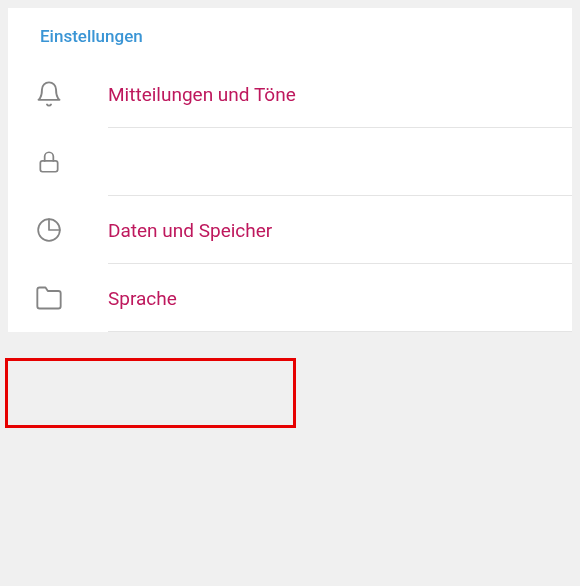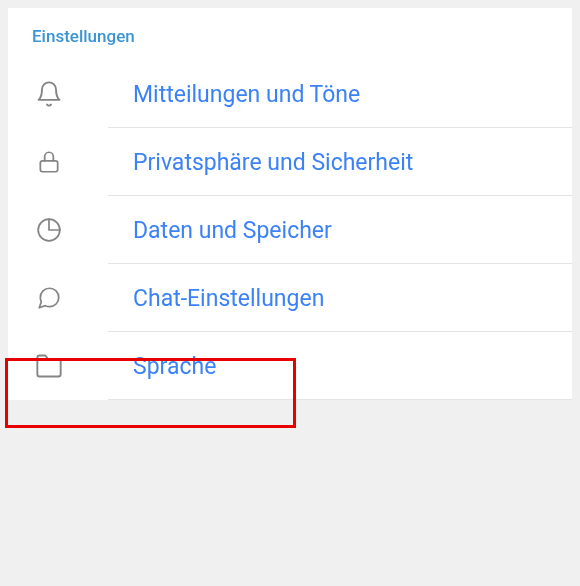--- a/index.html
+++ b/index.html
@@ -12,21 +12,21 @@
     }
     .container {
       background: #ffffff;
       margin: 8px;
       padding-top: 0;
     }
     .section-header {
       color: #3a95d5;
       font-size: 17px;
       font-weight: 500;
-      padding: 18px 10px 14px 24px;
+      padding: 18px 10px 14px 32px;
       cursor: pointer;
     }
     .item-list { }
     .item {
       display: flex;
       align-items: center;
       padding: 0 24px;
       height: 68px;
       position: relative;
       cursor: pointer;
@@ -43,23 +43,23 @@
       width: 34px;
       height: 34px;
       flex-shrink: 0;
       display: flex;
       align-items: center;
       justify-content: center;
       color: #848484;
       stroke: #848484;
     }
     .item-label {
-      margin-left: 67px;
-      font-size: 23px;
-      color: #3b82f6;
+      margin-left: 42px;
+      font-size: 19px;
+      color: #be185d;
     }
     .highlight-box {
       position: absolute;
       left: 5px;
       top: 358px;
       width: 291px;
       height: 70px;
       border: 3px solid #e60000;
       pointer-events: none;
       z-index: 10;
@@ -83,44 +83,34 @@
       <div class="divider"></div>
     </div>
 
     <div class="item">
       <span class="icon-wrap">
         <svg width="26" height="26" viewBox="0 0 24 24" fill="none" stroke="currentColor" stroke-width="1.6" stroke-linecap="round" stroke-linejoin="round">
             <rect x="4" y="11" width="16" height="10" rx="2" ry="2"></rect>
             <path d="M8 11V7a4 4 0 0 1 8 0v4"></path>
           </svg>
       </span>
-      <span class="item-label">Privatsphäre und Sicherheit</span>
       <div class="divider"></div>
     </div>
 
     <div class="item">
       <span class="icon-wrap">
         <svg width="26" height="26" viewBox="0 0 24 24" fill="none" stroke="currentColor" stroke-width="1.6" stroke-linecap="round" stroke-linejoin="round">
             <circle cx="12" cy="12" r="10"></circle>
             <path d="M12 2 L12 12 L22 12"></path>
           </svg>
       </span>
       <span class="item-label">Daten und Speicher</span>
       <div class="divider"></div>
     </div>
 
-    <div class="item">
-      <span class="icon-wrap">
-        <svg width="26" height="26" viewBox="0 0 24 24" fill="none" stroke="currentColor" stroke-width="1.6" stroke-linecap="round" stroke-linejoin="round">
-            <path d="M21 11.5a8.38 8.38 0 0 1-8.5 8.5 8.5 8.5 0 0 1-3.9-.9L3 21l1.9-5.6A8.38 8.38 0 0 1 4 11.5a8.5 8.5 0 0 1 17 0z"></path>
-          </svg>
-      </span>
-      <span class="item-label">Chat-Einstellungen</span>
-      <div class="divider"></div>
-    </div>
 
     <div class="item">
       <span class="icon-wrap">
         <svg width="28" height="28" viewBox="0 0 24 24" fill="none" stroke="currentColor" stroke-width="1.6" stroke-linecap="round" stroke-linejoin="round">
             <path d="M22 19a2 2 0 0 1-2 2H4a2 2 0 0 1-2-2V5a2 2 0 0 1 2-2h5l2 3h9a2 2 0 0 1 2 2z"></path>
           </svg>
       </span>
       <span class="item-label">Sprache</span>
       <div class="divider"></div>
     </div>

